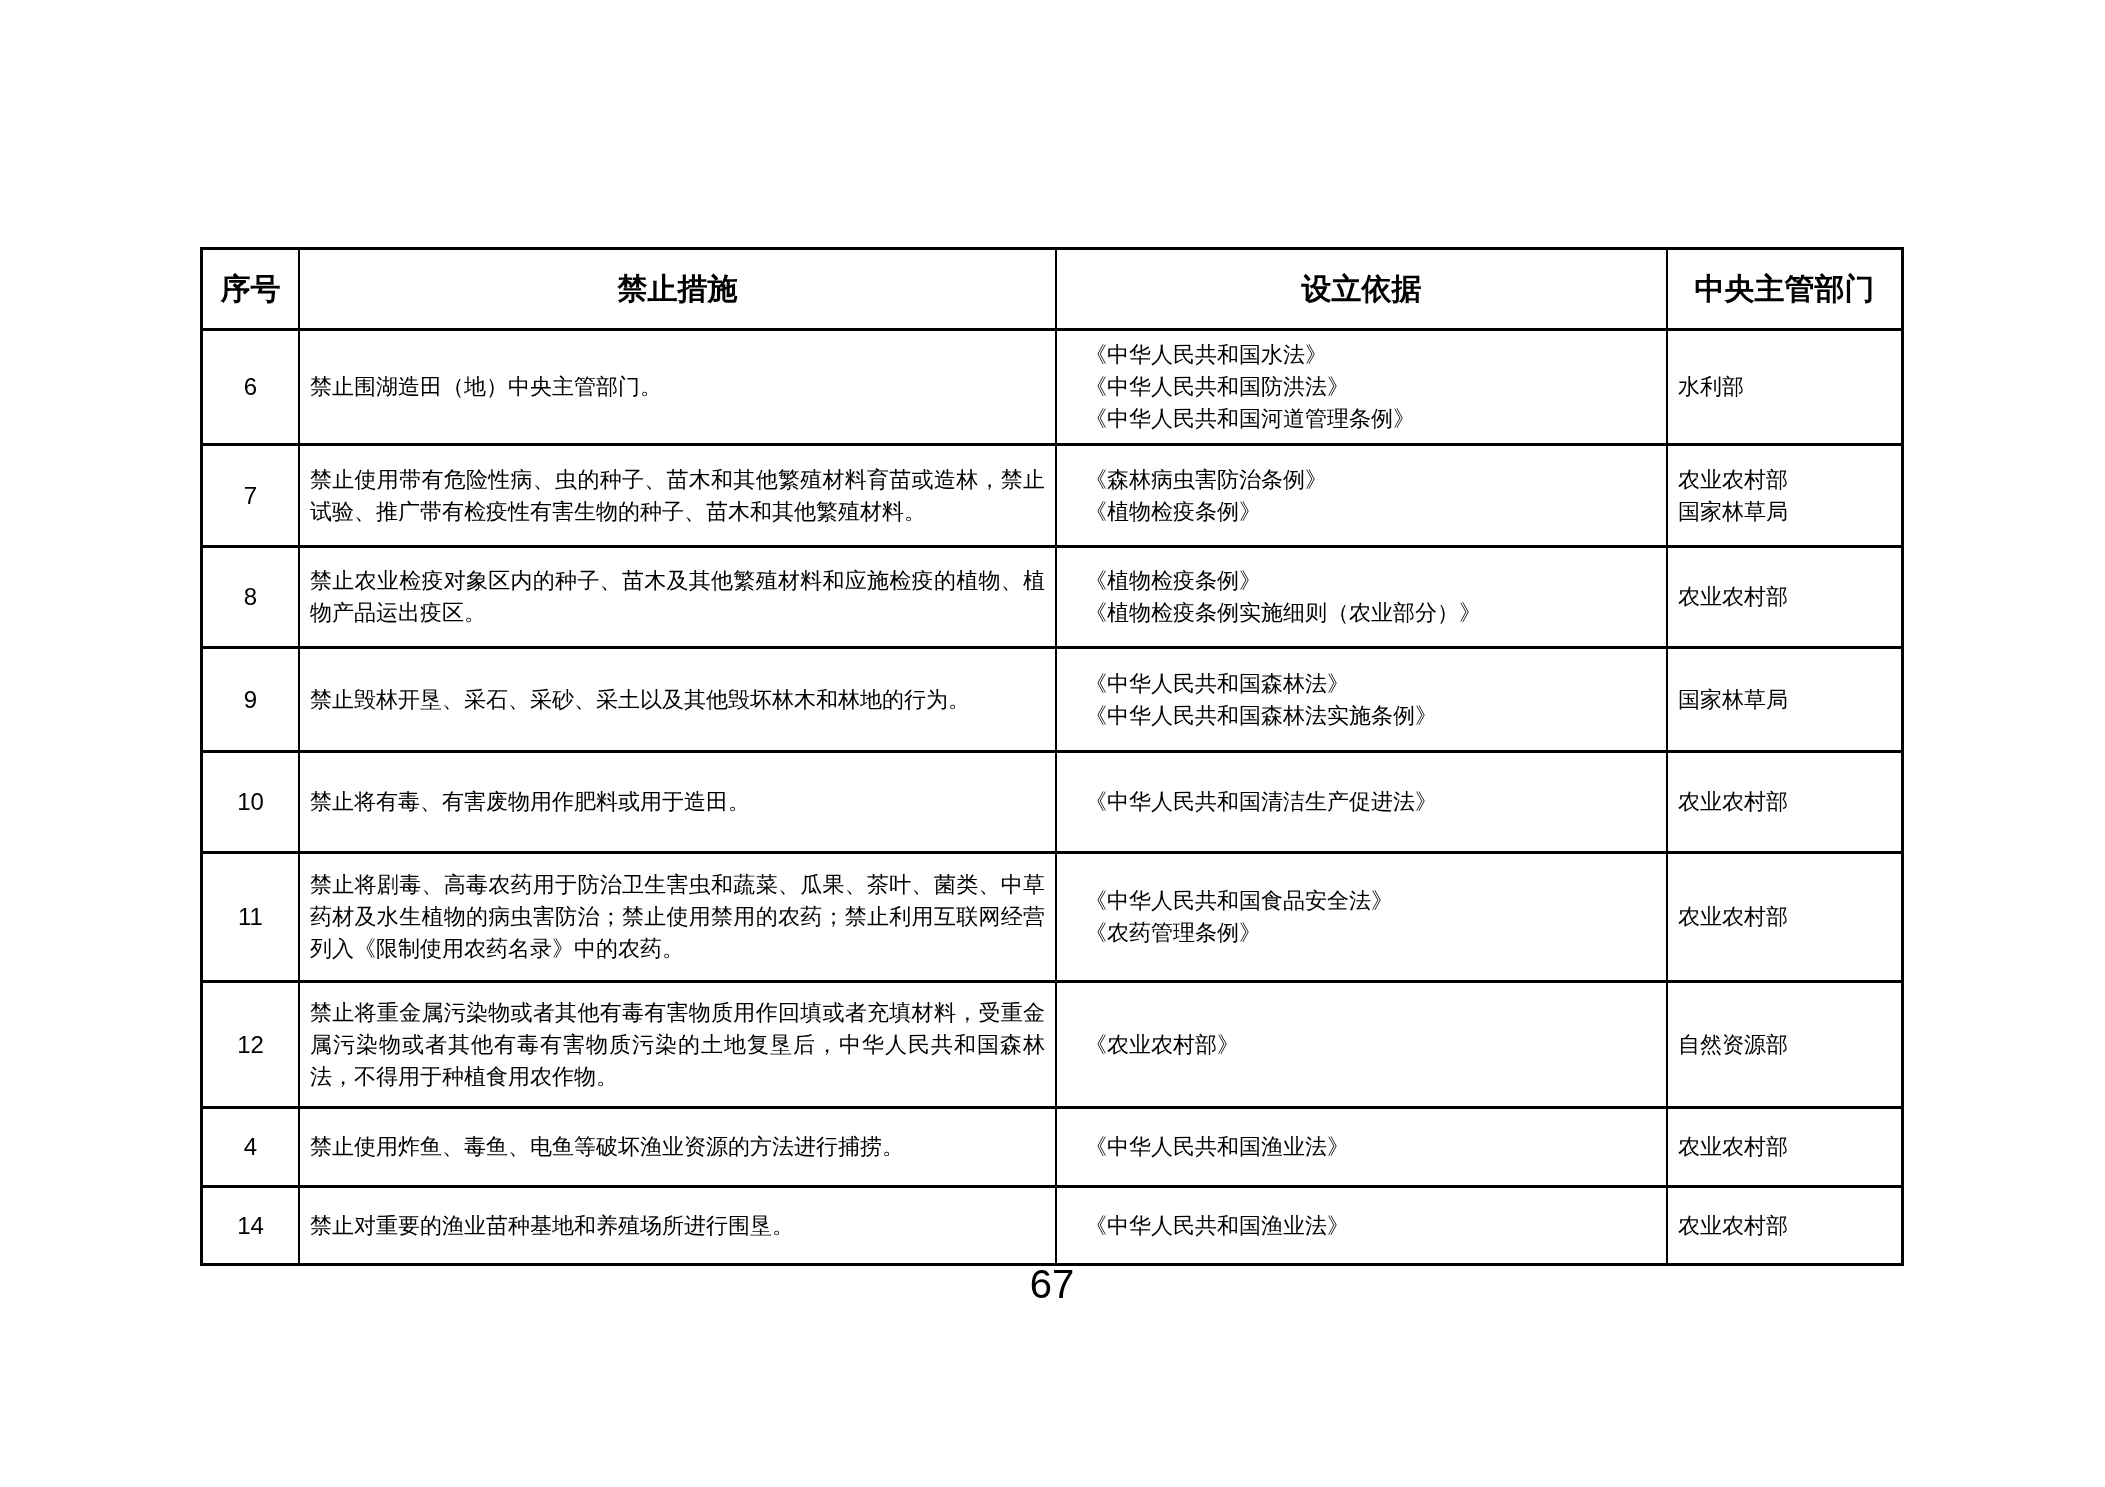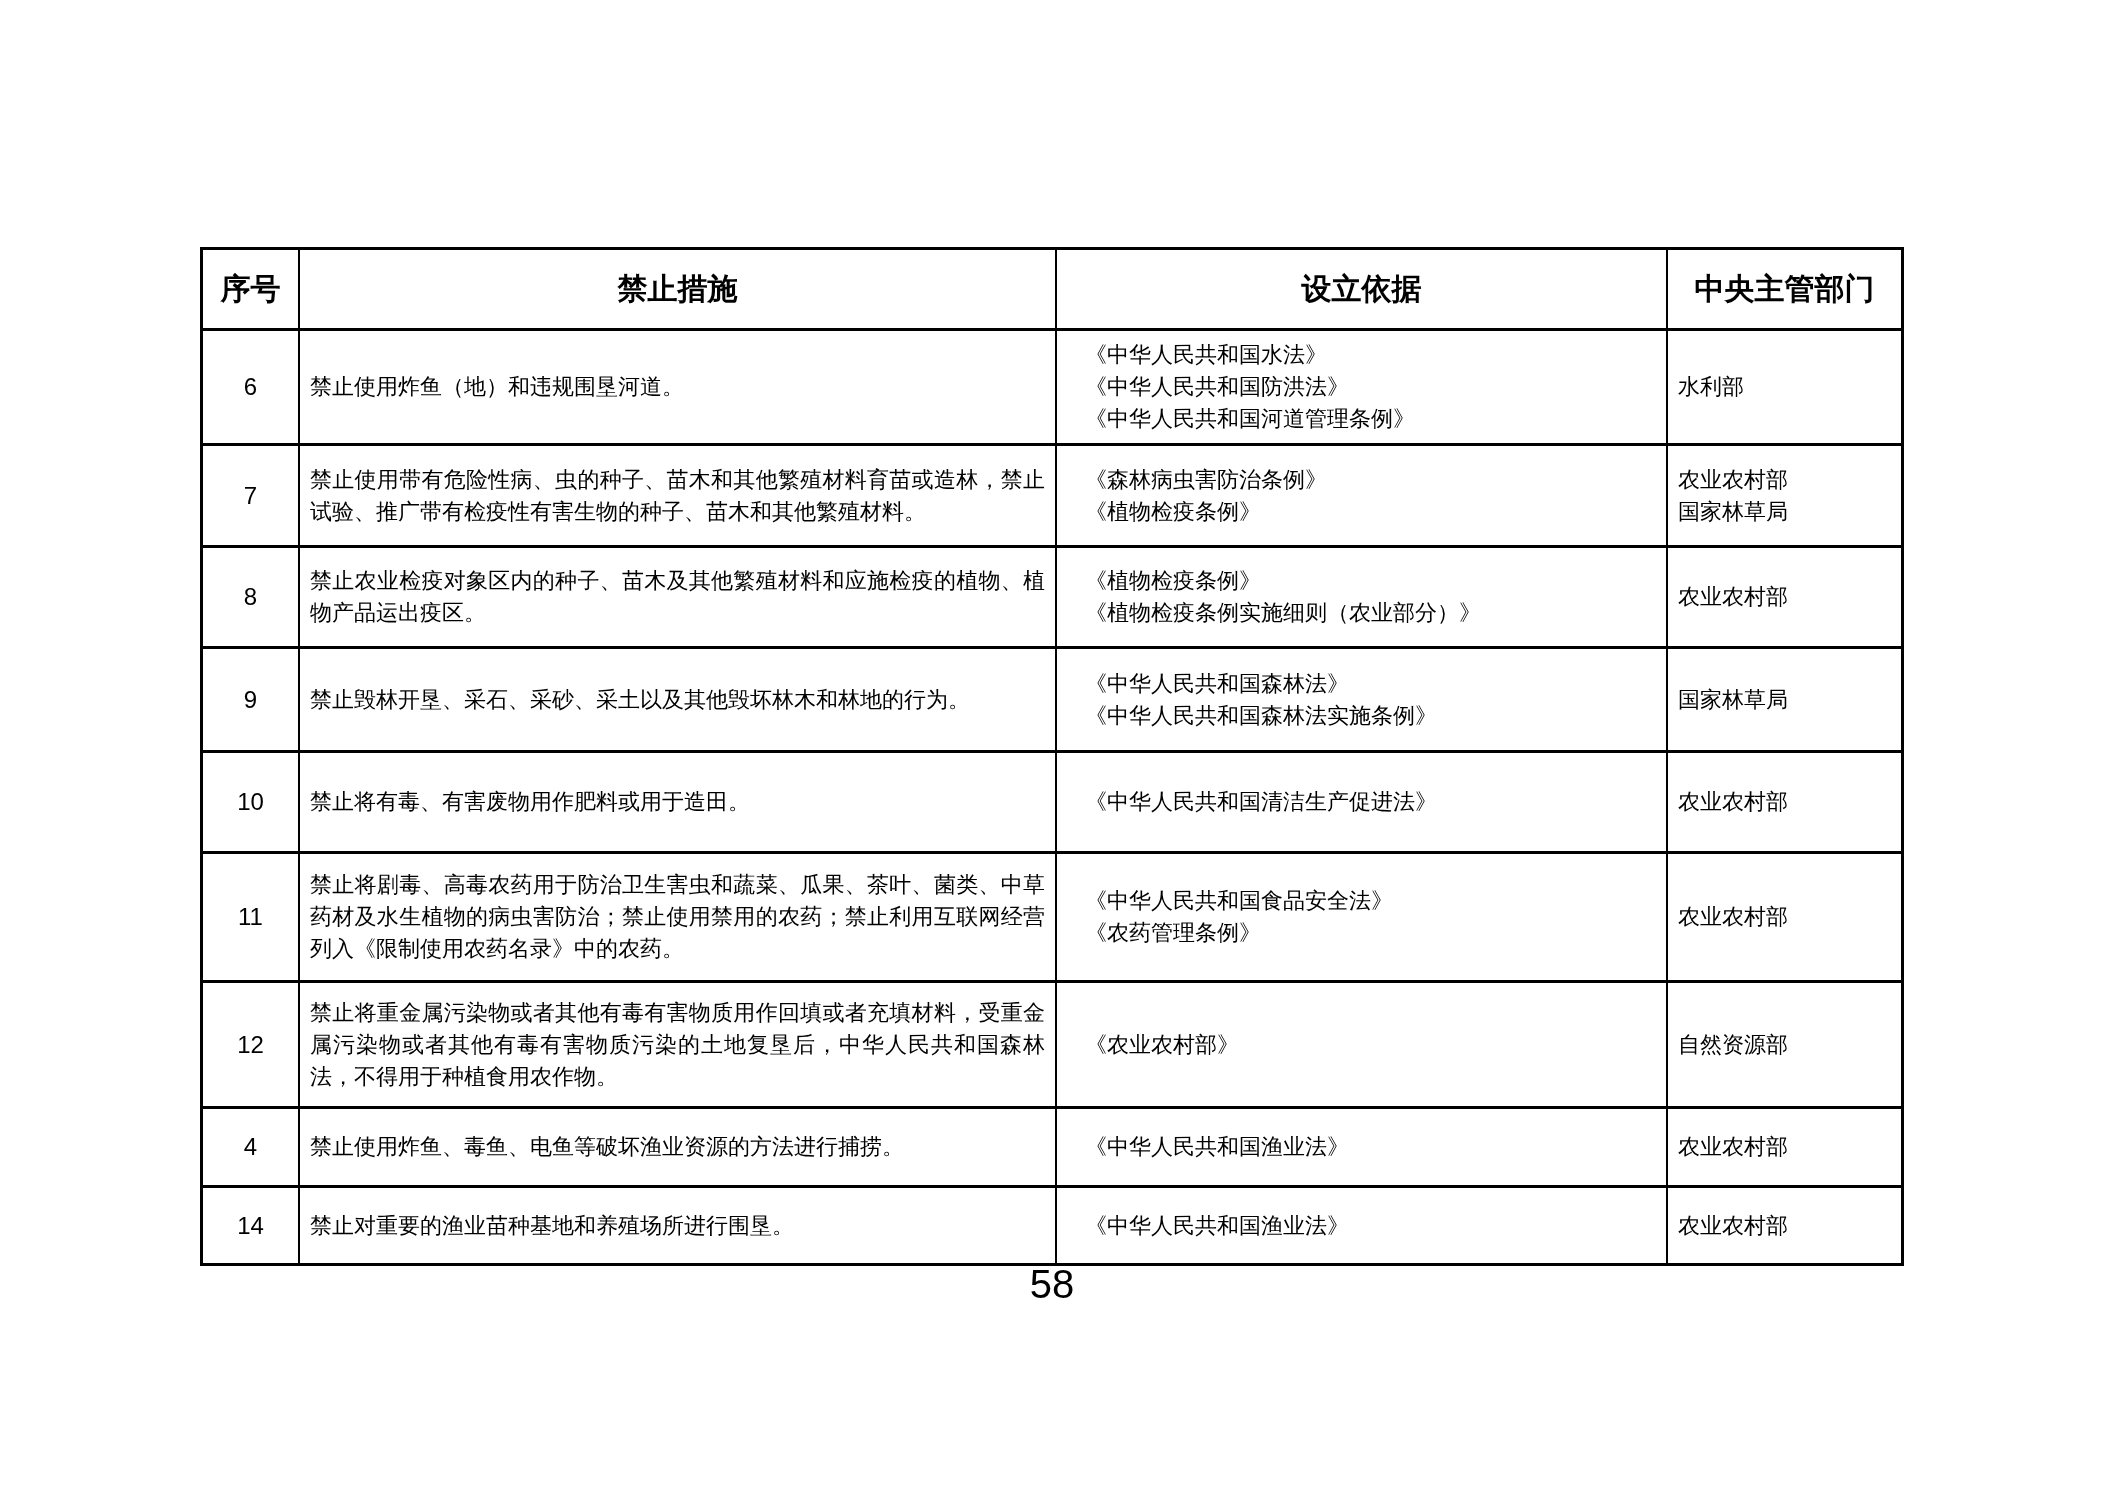--- a/index.html
+++ b/index.html
@@ -62,21 +62,21 @@
   <div class="row header-row">
     <div class="cell c-no">序号</div>
     <div class="cell c-measure">禁止措施</div>
     <div class="cell c-basis">设立依据</div>
     <div class="cell c-dept">中央主管部门</div>
   </div>
 
   <div class="row body-row">
     <div class="cell c-no">6</div>
     <div class="cell c-measure">
-      <div class="measure-text">禁止使用炸鱼（地）和违规围垦河道。</div>
+      <div class="measure-text">禁止围湖造田（地）中央主管部门。</div>
     </div>
     <div class="cell c-basis">
         <div class="line">《中华人民共和国水法》</div>
         <div class="line">《中华人民共和国防洪法》</div>
         <div class="line">《中华人民共和国河道管理条例》</div>
       </div>
     <div class="cell c-dept">
         <div class="line">水利部</div>
       </div>
   </div>
@@ -184,13 +184,13 @@
     </div>
     <div class="cell c-basis">
         <div class="line">《中华人民共和国渔业法》</div>
       </div>
     <div class="cell c-dept">
         <div class="line">农业农村部</div>
       </div>
   </div>
 </div>
 
-<div class="page-number">58</div>
+<div class="page-number">67</div>
 
 </body></html>

